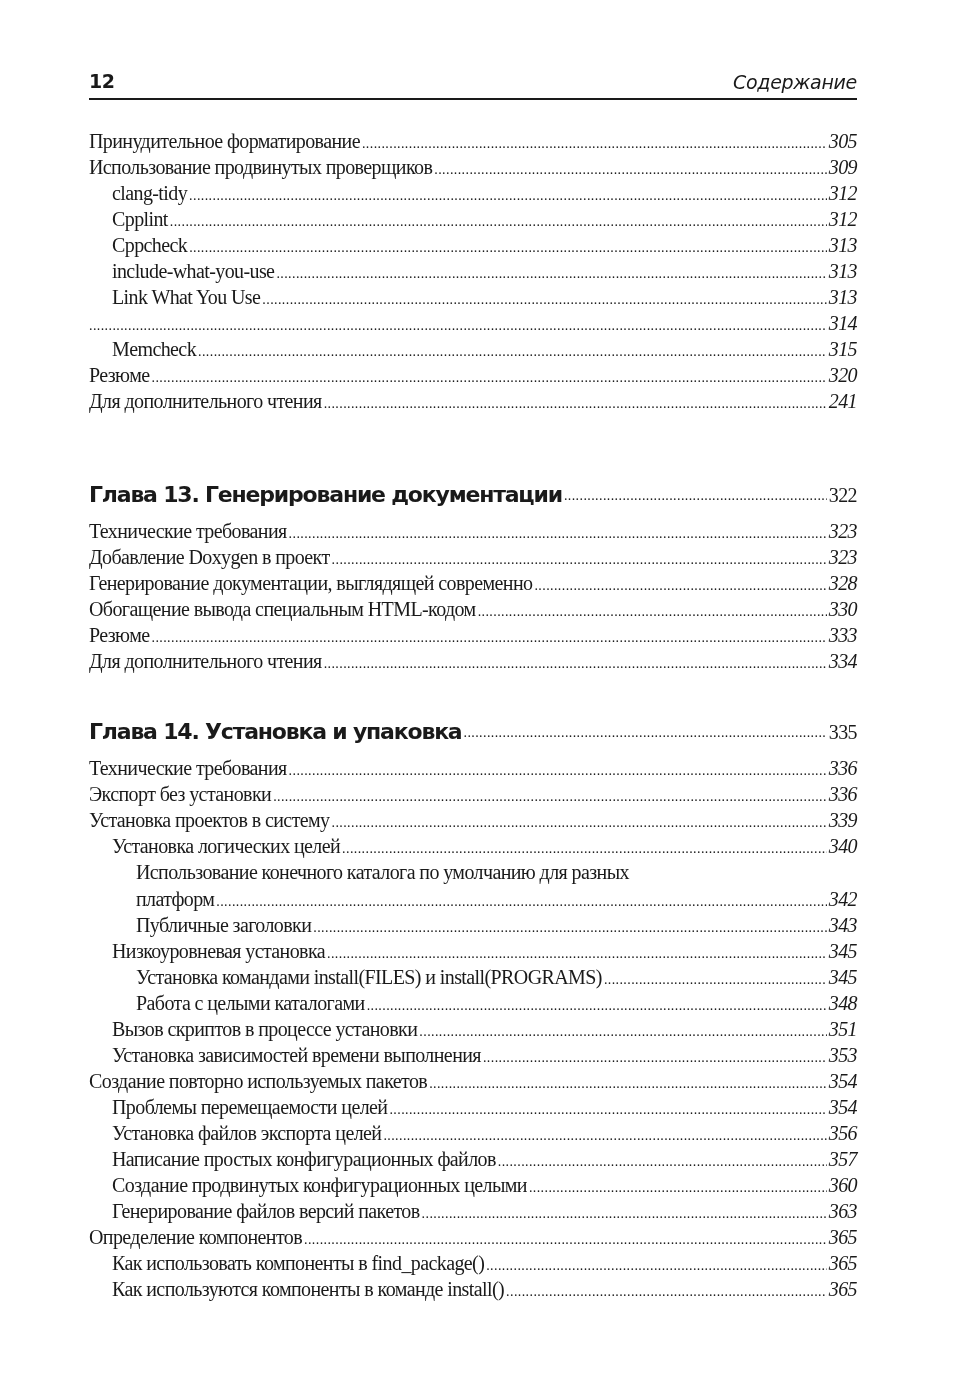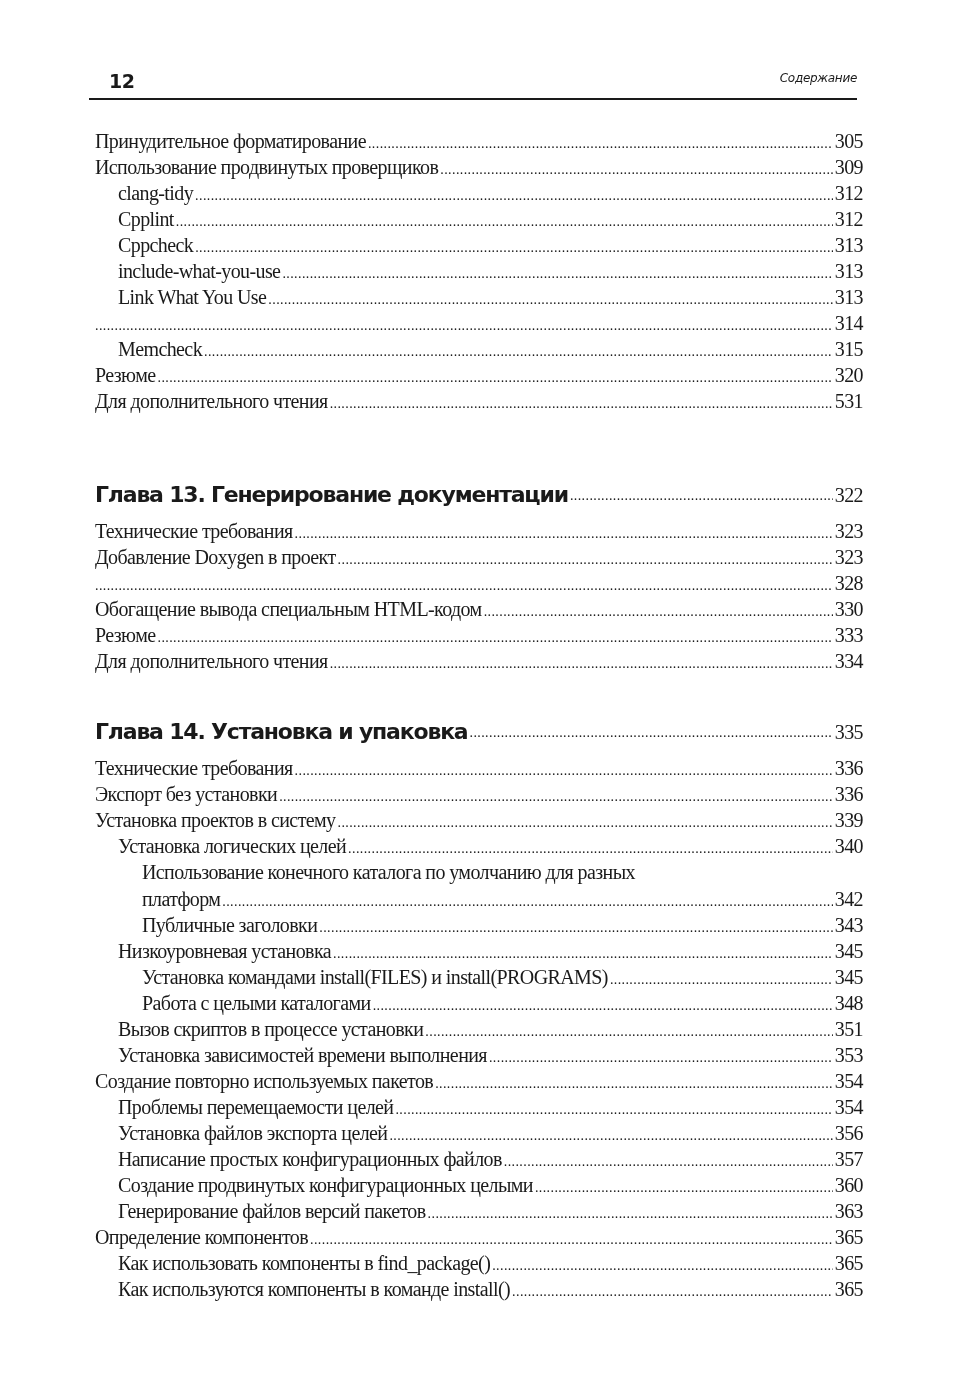--- a/index.html
+++ b/index.html
@@ -1,31 +1,31 @@
 <!DOCTYPE html>
 <html><head>
   <meta charset="utf-8">
   <style>
     html, body { margin: 0; padding: 0; background: #ffffff; }
     body { width: 974px; height: 1388px; position: relative; overflow: hidden;
            font-family: "Liberation Serif", "DejaVu Serif", serif; color: #1a1a1a; }
     .header { position: absolute; left: 89px; top: 68px; width: 768px; height: 30px;
               border-bottom: 2.5px solid #1a1a1a; }
     .page-num { position: absolute; left: 0; top: 2px; font-family: "DejaVu Sans", sans-serif;
-                font-weight: bold; font-size: 19px; letter-spacing: -0.5px; margin-left: 20px; }
+                font-weight: bold; font-size: 19px; letter-spacing: -0.5px; }
     .running-title { position: absolute; right: 0; top: 3px; font-family: "DejaVu Sans", sans-serif;
-                     font-style: italic; font-size: 12px; letter-spacing: -0.3px; text-align: center; }
-    .toc { position: absolute; left: 89px; width: 768px; margin-left: 6px; }
+                     font-style: italic; font-size: 19px; letter-spacing: -0.3px; text-align: center; }
+    .toc { position: absolute; left: 89px; width: 768px; }
     .entry { display: flex; align-items: baseline; height: 26px; line-height: 26px;
              font-size: 20px; letter-spacing: -0.6px; white-space: nowrap; }
     .entry .title { flex: 0 0 auto; padding-right: 2px; }
     .entry .leader { flex: 1 1 auto; overflow: hidden; height: 26px; }
     .entry .leader::before { content: "..................................................................................................................................................................................................................................................................";
                              letter-spacing: 0.4px; font-size: 14px; }
-    .entry .page { flex: 0 0 auto; padding-left: 2px; }
+    .entry .page { flex: 0 0 auto; padding-left: 2px; font-style: italic; }
     .l1 { padding-left: 0; }
     .l2 { padding-left: 23px; }
     .l3 { padding-left: 47px; }
     .wrapped-first { height: 27px; line-height: 27px; font-size: 20px; letter-spacing: -0.6px;
                      padding-left: 47px; white-space: nowrap; }
     .chapter { display: flex; align-items: center; height: 34px; line-height: 34px; white-space: nowrap; }
     .chapter .title { font-family: "DejaVu Sans", sans-serif; font-weight: bold; font-size: 22px;
                       letter-spacing: -1.2px; padding-right: 2px; }
     .chapter .leader { flex: 1 1 auto; overflow: hidden; height: 34px; }
     .chapter .leader::before { content: "..................................................................................................................................................................................................................................................................";
@@ -86,21 +86,21 @@
       <span class="page">315</span>
     </div>
   <div class="entry l1">
       <span class="title">Резюме</span>
       <span class="leader"></span>
       <span class="page">320</span>
     </div>
   <div class="entry l1">
       <span class="title">Для дополнительного чтения</span>
       <span class="leader"></span>
-      <span class="page">531</span>
+      <span class="page">241</span>
     </div>
 </div>
 
 <div class="toc" style="top:478px;">
   <div class="chapter">
       <span class="title">Глава 13. Генерирование документации</span>
       <span class="leader"></span>
       <span class="page">322</span>
     </div>
   <div style="height:6px"></div>
@@ -108,20 +108,21 @@
       <span class="title">Технические требования</span>
       <span class="leader"></span>
       <span class="page">323</span>
     </div>
   <div class="entry l1">
       <span class="title">Добавление Doxygen в проект</span>
       <span class="leader"></span>
       <span class="page">323</span>
     </div>
   <div class="entry l1">
+      <span class="title">Генерирование документации, выглядящей современно</span>
       <span class="leader"></span>
       <span class="page">328</span>
     </div>
   <div class="entry l1">
       <span class="title">Обогащение вывода специальным HTML-кодом</span>
       <span class="leader"></span>
       <span class="page">330</span>
     </div>
   <div class="entry l1">
       <span class="title">Резюме</span>

